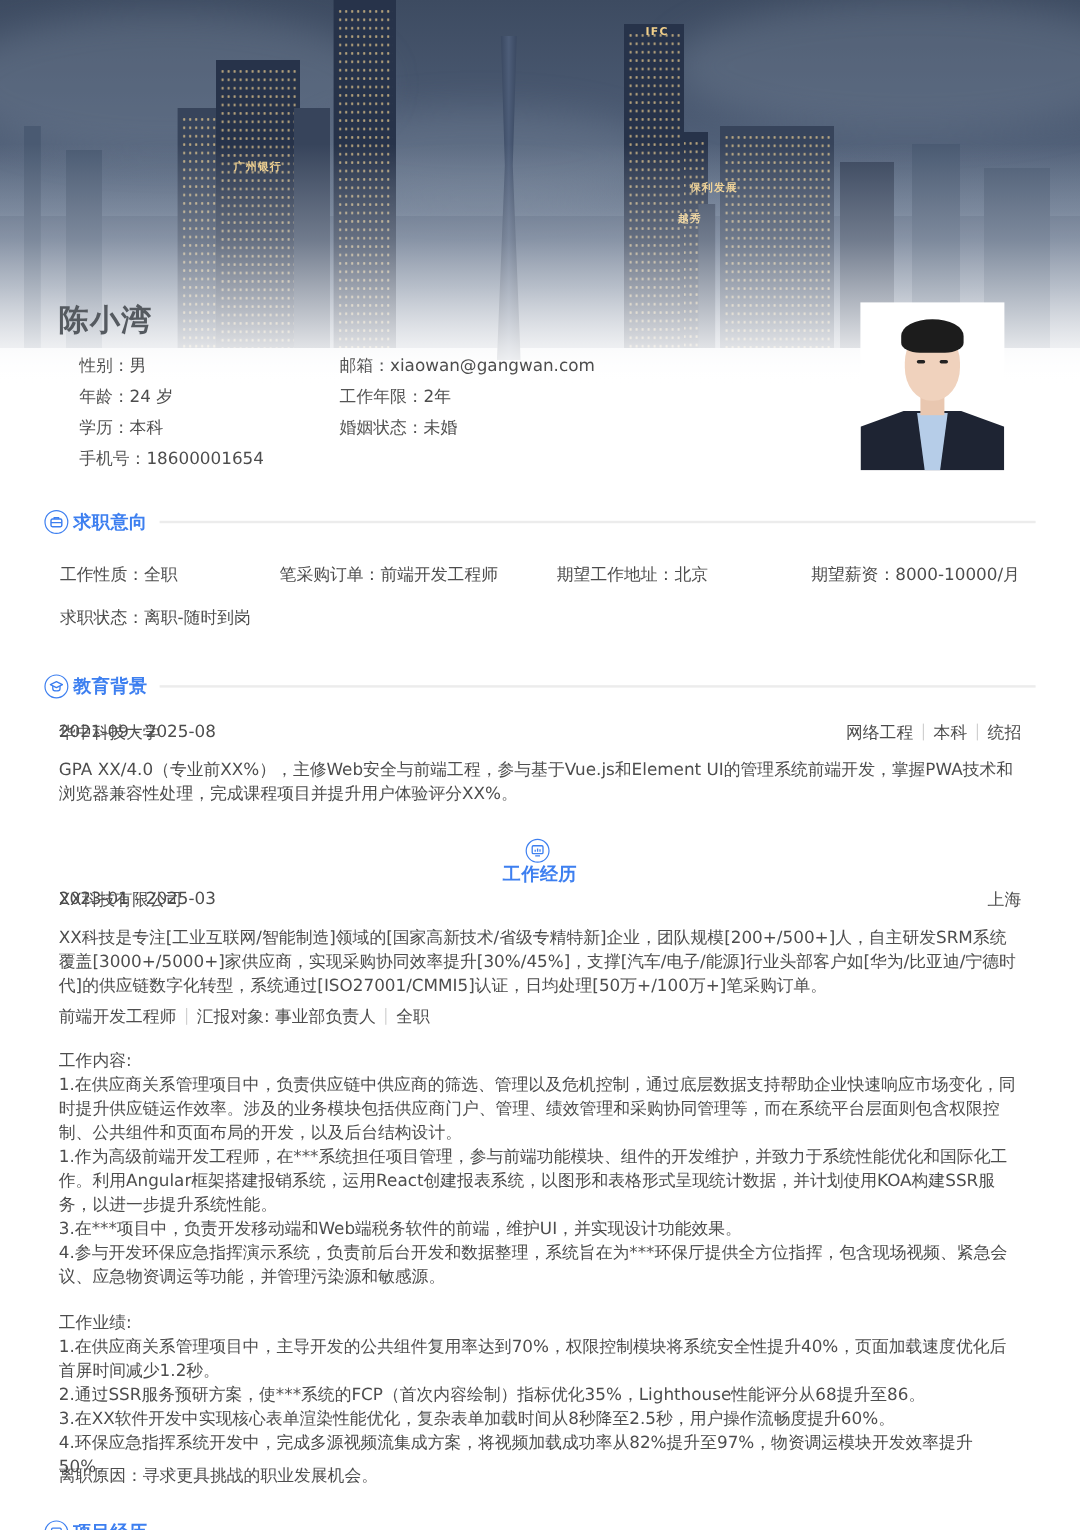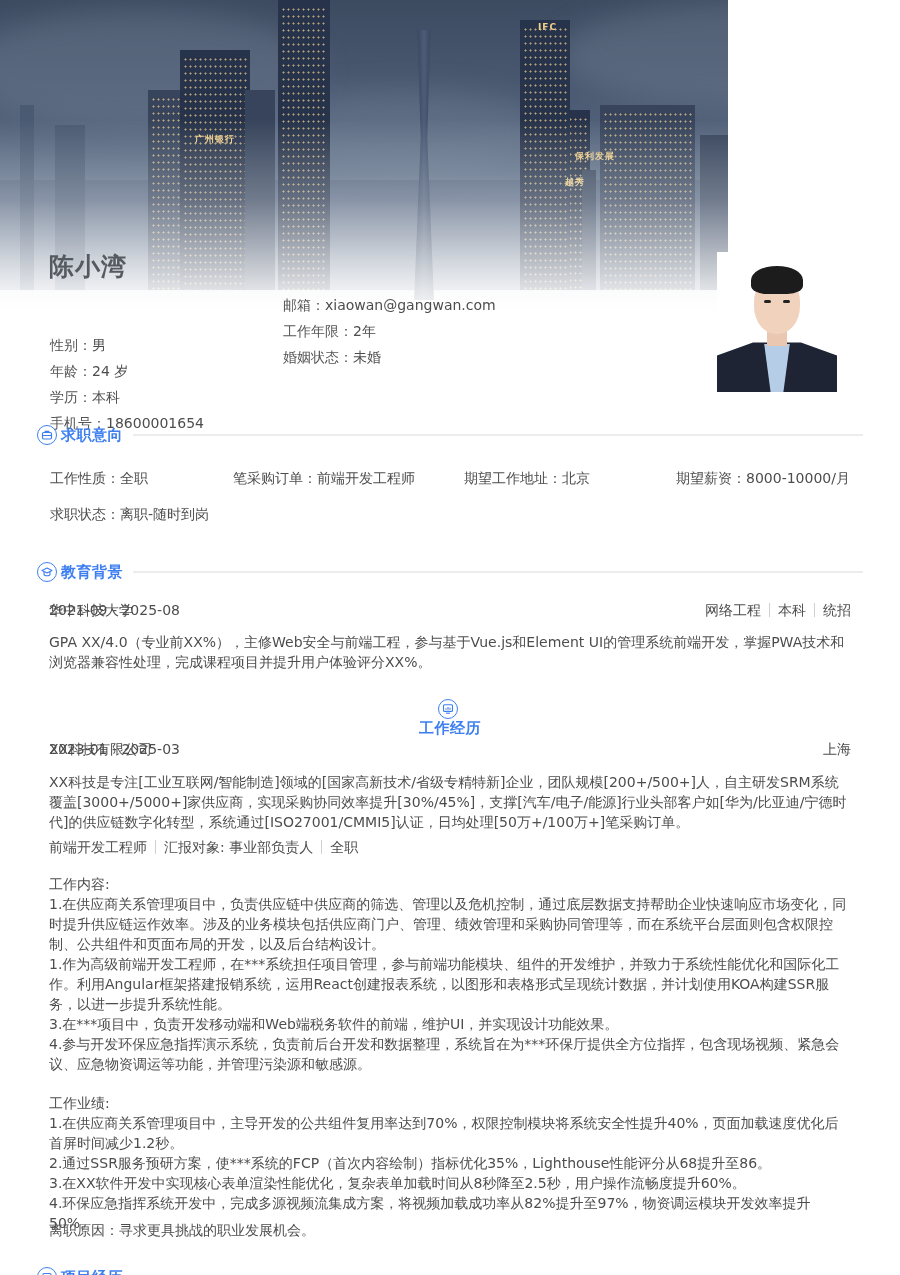--- a/index.html
+++ b/index.html
@@ -1,21 +1,21 @@
 <!DOCTYPE html>
 <html><head>
   <meta charset="utf-8">
   <style>
     * { box-sizing: border-box; margin: 0; padding: 0; }
     html, body { width: 900px; height: 1275px; overflow: hidden; background: #ffffff; }
     body { font-family: "DejaVu Sans", "Liberation Sans", sans-serif; color: #4a4a4a; font-size: 14px; position: relative; }
 
     
     .hero {
-      position: absolute; left: 0; top: 0; width: 728px; height: 320px; overflow: hidden;
+      position: absolute; left: 0; top: 0; width: 900px; height: 320px; overflow: hidden;
       background: linear-gradient(180deg, #3d4b61 0%, #4b5a72 30%, #5d6d85 55%, #8e9bad 75%, #d6dbe2 88%, #ffffff 100%);
     }
     .hero .cloud { position: absolute; border-radius: 50%; background: rgba(120,135,155,0.35); filter: blur(14px); }
     .hero .haze { position: absolute; left: 0; right: 0; top: 120px; height: 200px;
       background: linear-gradient(180deg, rgba(255,255,255,0) 0%, rgba(220,226,234,0.35) 40%, rgba(255,255,255,0.85) 85%, #ffffff 100%); }
     .bld { position: absolute; bottom: 30px; background: #27334a; }
     .bld.lt { background: #4a5a72; }
     .bld.mid { background: #37445b; }
     .bld .lights { position: absolute; inset: 6px 3px 0 3px;
       background-image: radial-gradient(circle, rgba(255,220,150,0.65) 0.8px, transparent 1.3px);
@@ -24,21 +24,21 @@
     .canton { position: absolute; left: 413px; top: 30px; width: 22px; height: 270px;
       background: linear-gradient(90deg, #2e3b52, #4d5d78, #2e3b52);
       clip-path: polygon(20% 0, 80% 0, 65% 40%, 95% 100%, 5% 100%, 35% 40%); }
     .neon { position: absolute; font-size: 9px; color: #f2d08a; font-weight: bold; letter-spacing: 1px; }
 
     
     .name { position: absolute; left: 49px; top: 250px; font-size: 25px; font-weight: bold; color: #555a60; letter-spacing: 1px; }
     .info { position: absolute; top: 294px; font-size: 14px; color: #4d4d4d; }
     .info .row { height: 26px; line-height: 22px; white-space: nowrap; }
     .info .k { color: #555; }
-    .info-left { left: 50px; margin-top: 40px; }
+    .info-left { left: 66px; }
     .info-right { left: 283px; }
     .photo { position: absolute; left: 717px; top: 252px; width: 120px; height: 140px; background: #fff; overflow: hidden; }
     .photo .suit { position: absolute; left: 0; right: 0; bottom: 0; height: 52px; background: #1e2433;
       clip-path: polygon(0 30%, 30% 5%, 70% 5%, 100% 30%, 100% 100%, 0 100%); }
     .photo .shirt { position: absolute; left: 44px; bottom: 0; width: 32px; height: 48px; background: #b6cde8;
       clip-path: polygon(10% 0, 90% 0, 70% 100%, 30% 100%); }
     .photo .neck { position: absolute; left: 50px; top: 72px; width: 20px; height: 22px; background: #e9c7b0; }
     .photo .face { position: absolute; left: 37px; top: 24px; width: 46px; height: 58px; border-radius: 45% 45% 48% 48%; background: #f0d2bd; }
     .photo .hair { position: absolute; left: 34px; top: 14px; width: 52px; height: 28px; border-radius: 50% 50% 30% 30%; background: #1c1c1c; }
     .photo .eye { position: absolute; top: 48px; width: 7px; height: 3px; background: #222; border-radius: 2px; }

